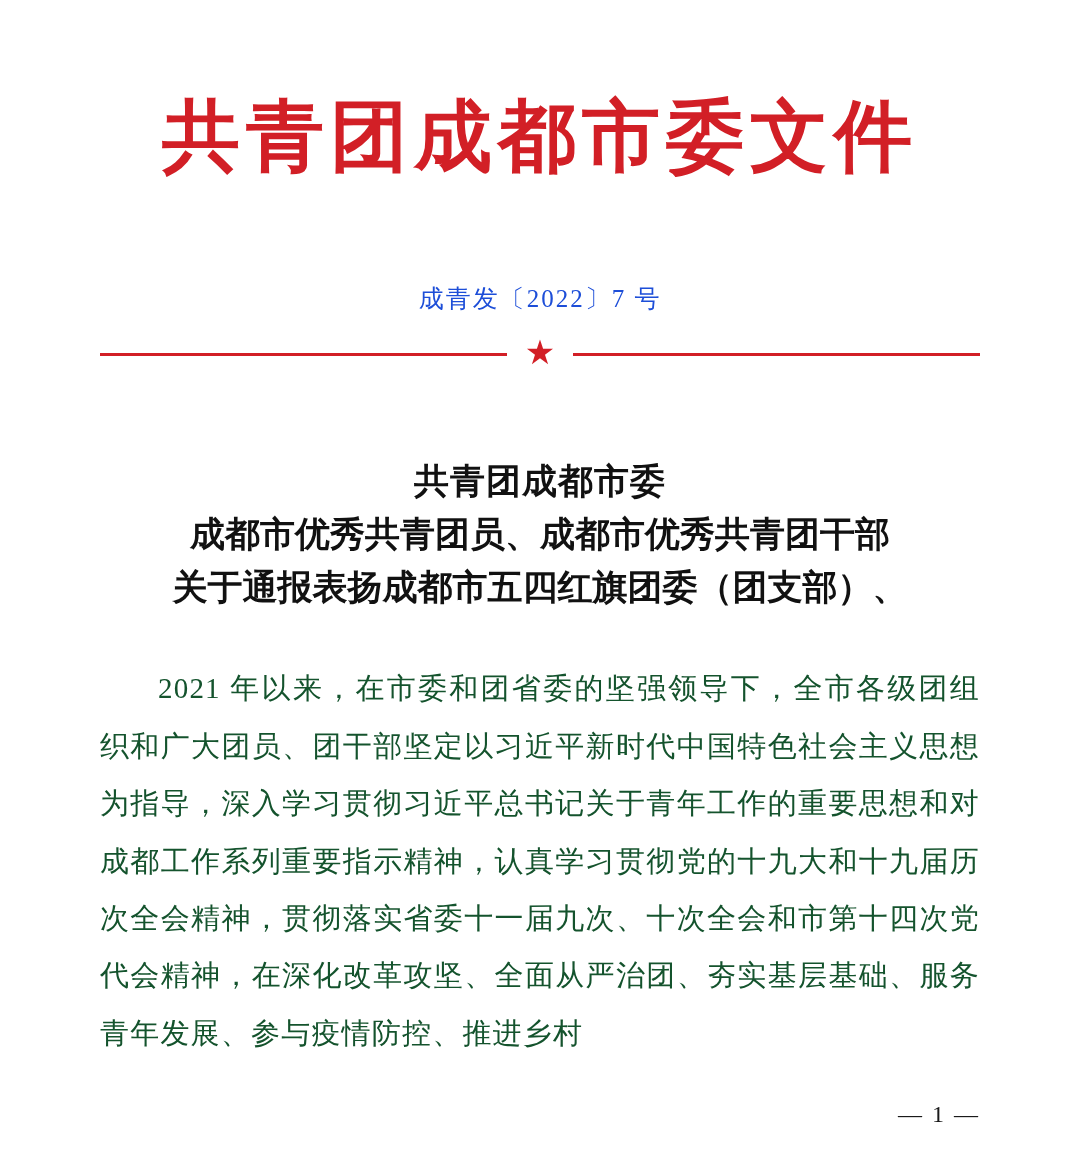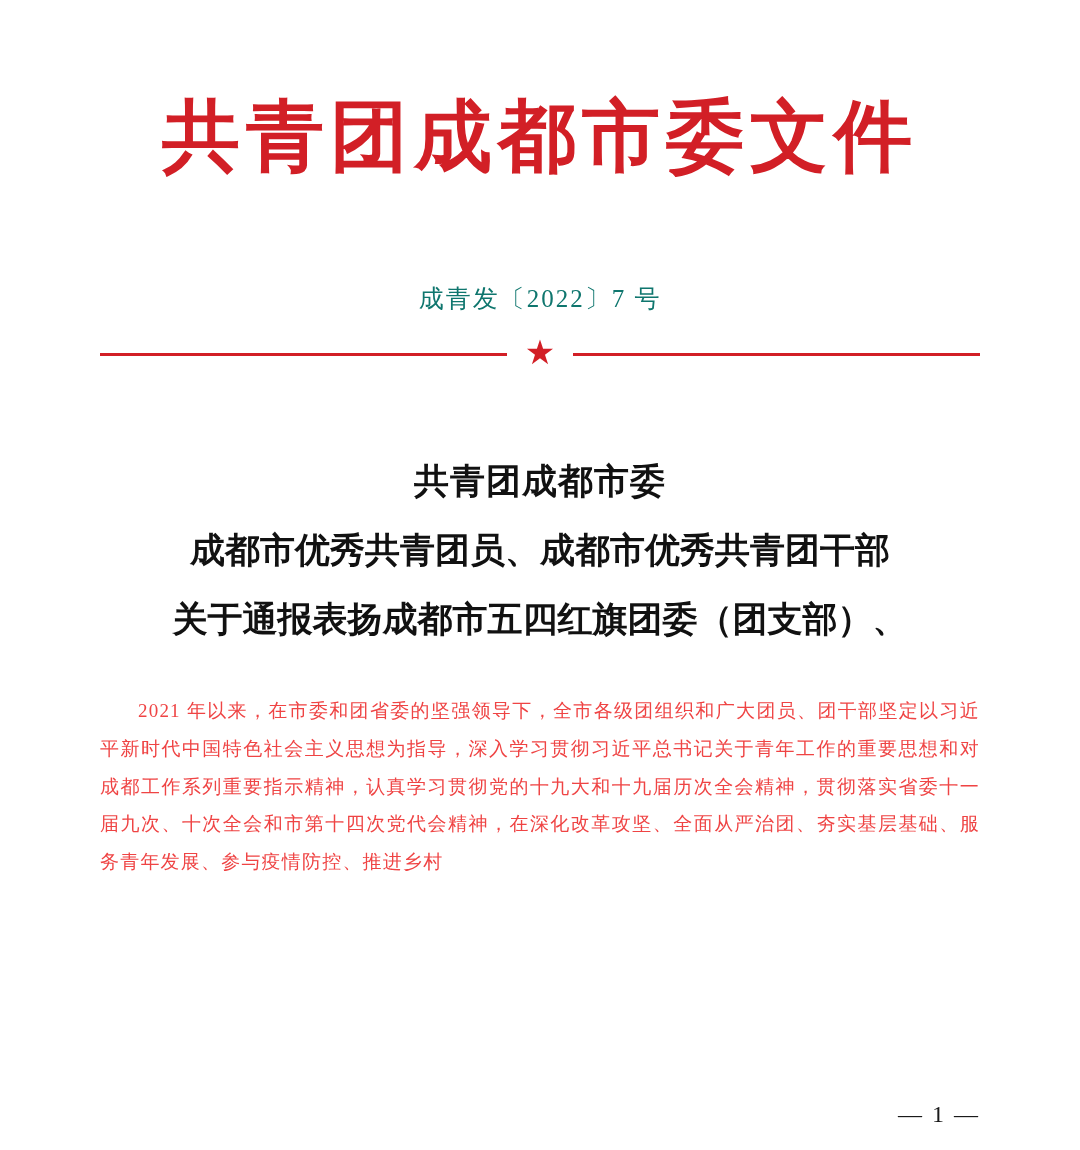--- a/index.html
+++ b/index.html
@@ -37,21 +37,21 @@
     line-height: 1.05;
     white-space: nowrap;
   }
 
   
   .doc-number {
     text-align: center;
     margin-top: 104px;
     font-size: 25px;
     letter-spacing: 2px;
-    color: #0f766e;
+    color: #1d4ed8;
   }
 
   
   .red-rule {
     margin-top: 28px;
     height: 24px;
     display: flex;
     align-items: center;
     justify-content: center;
     gap: 0px;
@@ -75,35 +75,34 @@
     text-align: center;
     font-weight: bold;
     font-size: 35px;
     line-height: 1.52;
     letter-spacing: 1px;
     color: #111;
   }
   .title-line {
     display: block;
     white-space: nowrap;
-    margin-top: 16px;
   }
   .title-line.wide {
     letter-spacing: 0px;
   }
 
   
   .body-text {
     margin-top: 46px;
-    font-size: 19px;
+    font-size: 29px;
     line-height: 1.98;
     text-align: justify;
     text-align-last: left;
     letter-spacing: 1.2px;
-    color: #ef4444;
+    color: #14532d;
   }
   .body-text p {
     margin: 0;
     text-indent: 2em;
   }
 
   
   .footer {
     position: absolute;
     right: 100px;

